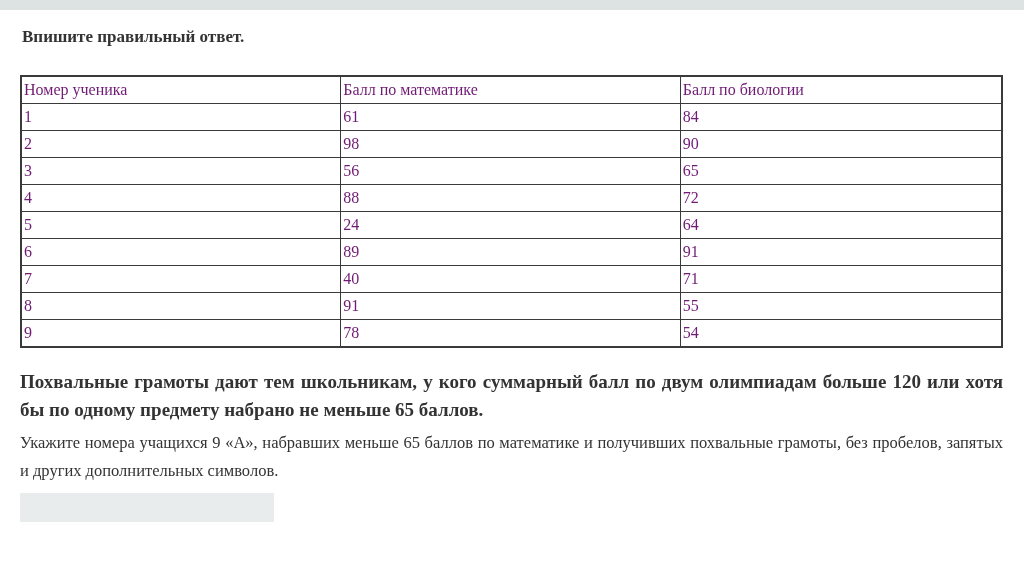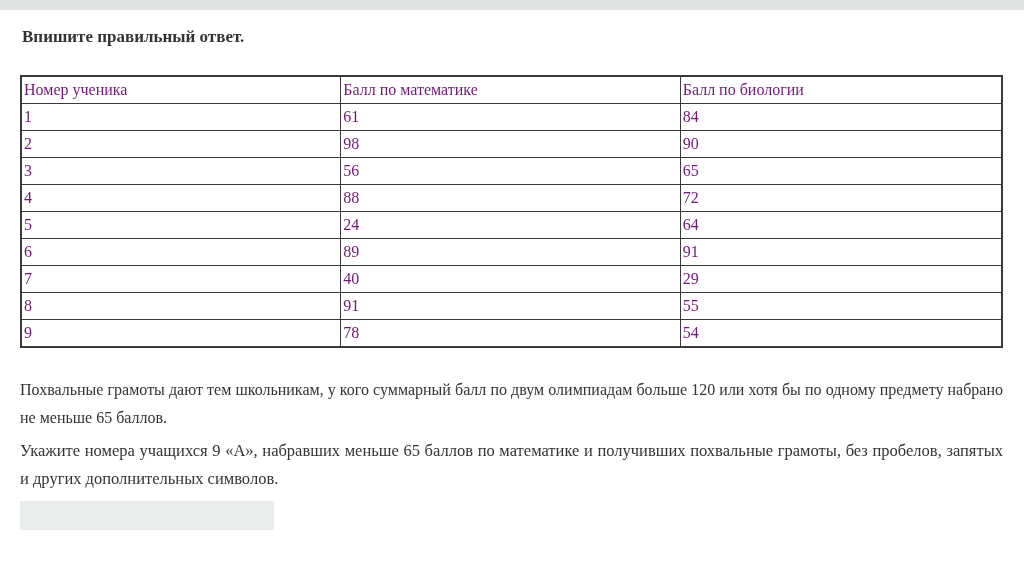--- a/index.html
+++ b/index.html
@@ -43,24 +43,25 @@
     border: 1px solid #3a3a3a;
     font-size: 16px;
     font-weight: normal;
     text-align: left;
     vertical-align: middle;
     padding: 3px 1px 3px 2px;
     line-height: 20px;
     color: #701a75;
   }
   .criteria-text {
-    margin-top: 28px;
-    font-size: 16px;
+    margin-top: 20px;
+    font-size: 19px;
     line-height: 28px;
     text-align: justify;
+    font-weight: bold;
   }
   .question-text {
     margin-top: 5px;
     font-size: 16.5px;
     line-height: 28px;
     text-align: justify;
   }
   .answer-input {
     display: block;
     margin-top: 8px;
@@ -125,21 +126,21 @@
         <td>64</td>
       </tr>
       <tr>
         <td>6</td>
         <td>89</td>
         <td>91</td>
       </tr>
       <tr>
         <td>7</td>
         <td>40</td>
-        <td>29</td>
+        <td>71</td>
       </tr>
       <tr>
         <td>8</td>
         <td>91</td>
         <td>55</td>
       </tr>
       <tr>
         <td>9</td>
         <td>78</td>
         <td>54</td>

